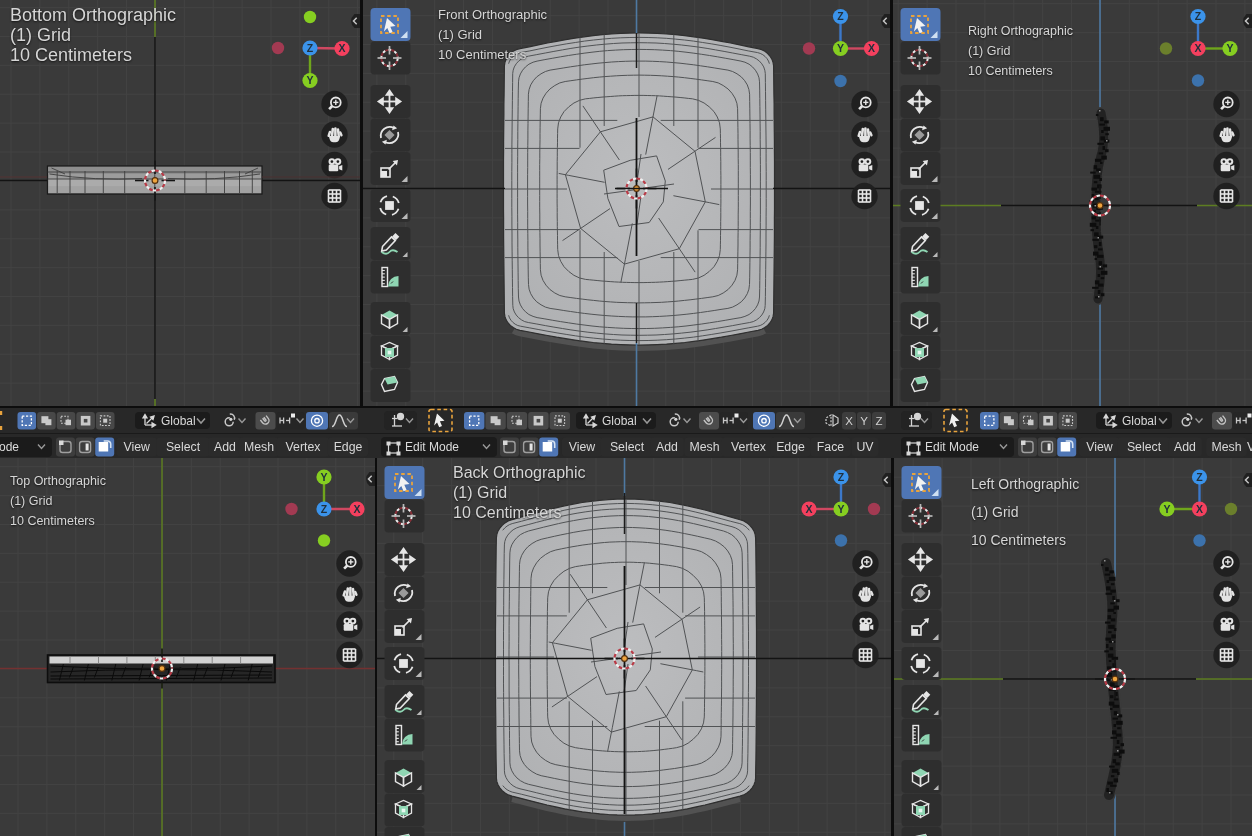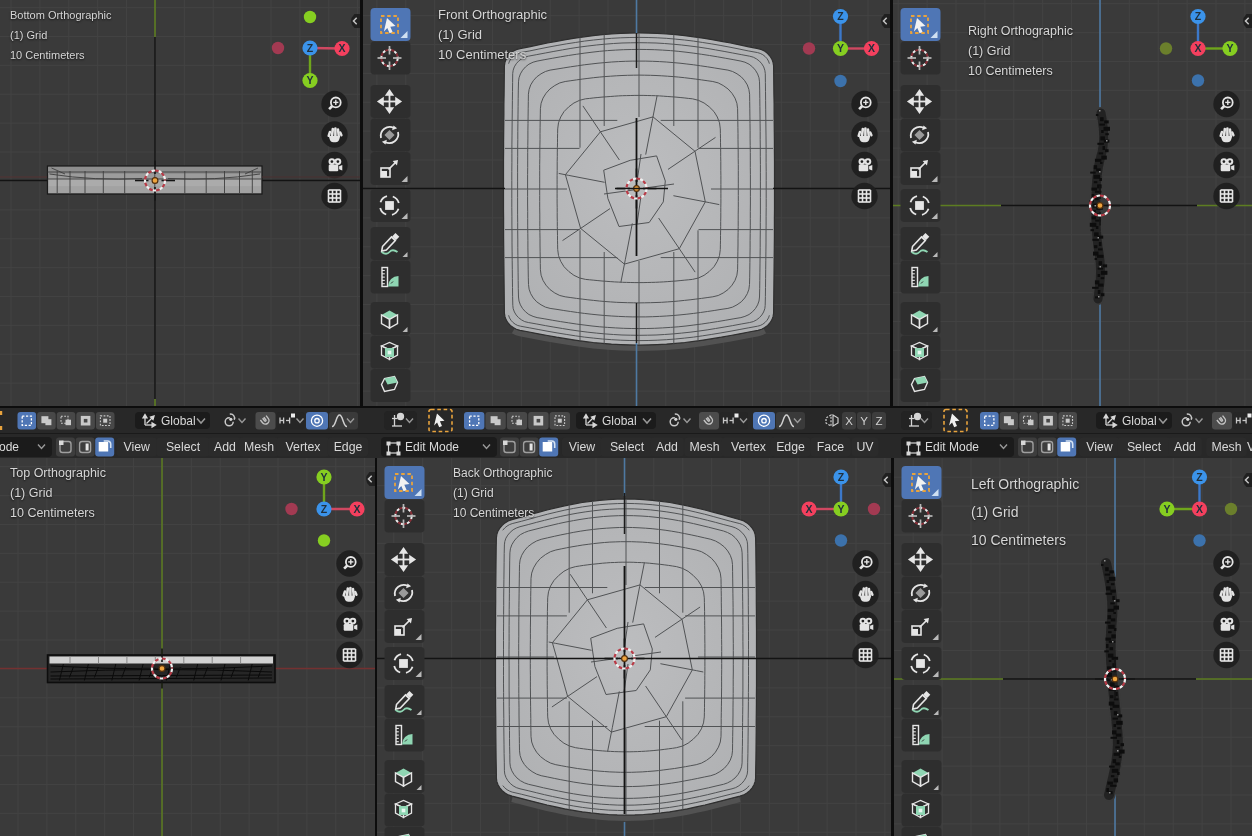--- a/index.html
+++ b/index.html
@@ -78,21 +78,21 @@
           <line x1="328.5" y1="198" x2="340.5" y2="198"></line>
           <line x1="336.5" y1="190" x2="336.5" y2="202"></line>
           <line x1="328.5" y1="202" x2="340.5" y2="202"></line>
           <line x1="340.5" y1="190" x2="340.5" y2="202"></line>
         </g>
         <path d="M 354.5 14 h 6 v 14 h -6 q -7 -7 0 -14 z" fill="#202020"></path>
         <path d="M 356.7 17.8 l -3.2 3.2 l 3.2 3.2" stroke="#c5c5c5" stroke-width="1.5" fill="none"></path>
         <line x1="0" y1="177" x2="47" y2="177" stroke="#553333" stroke-width="1"></line>
         <line x1="262" y1="177" x2="360" y2="177" stroke="#4a3030" stroke-width="1"></line>
       </svg>
-      <div style="position:absolute;left:10px;top:5px;color:#d6d6d6;font-size:11px;line-height:20px;text-shadow:0 1px 2px rgba(0,0,0,0.7);white-space:nowrap">Bottom Orthographic<br>(1) Grid<br>10 Centimeters</div>
+      <div style="position:absolute;left:10px;top:5px;color:#d6d6d6;font-size:18px;line-height:20px;text-shadow:0 1px 2px rgba(0,0,0,0.7);white-space:nowrap">Bottom Orthographic<br>(1) Grid<br>10 Centimeters</div>
     </div>
     <div style="position:absolute;left:363px;top:0px;width:527px;height:406px;background-color:#3a3a3a;background-image:linear-gradient(#424242 1px, transparent 1px),linear-gradient(90deg,#424242 1px, transparent 1px);background-size:28.9px 28.9px;background-position:13.4px 15.1px;overflow:hidden;">
       <svg width="527" height="406" style="position:absolute;left:0;top:0">
         <path d="M 150.2 330.8 L 153.3 332.5 L 157.0 333.5 L 166.2 335.2 L 175.3 337.0 L 184.5 338.7 L 193.6 340.4 L 202.8 341.9 L 211.9 343.3 L 221.1 344.6 L 230.2 345.7 L 239.4 346.6 L 248.5 347.3 L 257.7 347.8 L 266.8 348.1 L 276.0 348.2 L 285.2 348.1 L 294.3 347.8 L 303.5 347.3 L 312.6 346.6 L 321.8 345.7 L 330.9 344.6 L 340.1 343.3 L 349.2 341.9 L 358.4 340.4 L 367.5 338.7 L 376.7 337.0 L 385.8 335.2 L 395.0 333.5 L 398.7 332.5 L 401.8 330.8 " fill="none" stroke="#525252" stroke-width="5.5"></path>
         <defs>
           <clipPath id="cpf">
             <path d="M 141.4 66.0 L 141.9 62.6 L 143.0 59.4 L 144.9 56.3 L 147.3 53.6 L 150.1 51.3 L 153.3 49.6 L 157.0 48.6 L 166.2 46.8 L 175.3 44.9 L 184.5 43.0 L 193.6 41.3 L 202.8 39.7 L 211.9 38.2 L 221.1 36.8 L 230.2 35.7 L 239.4 34.7 L 248.5 34.0 L 257.7 33.4 L 266.8 33.1 L 276.0 33.0 L 285.2 33.1 L 294.3 33.4 L 303.5 34.0 L 312.6 34.7 L 321.8 35.7 L 330.9 36.8 L 340.1 38.2 L 349.2 39.7 L 358.4 41.3 L 367.5 43.0 L 376.7 44.9 L 385.8 46.8 L 395.0 48.6 L 398.7 49.6 L 401.9 51.3 L 404.7 53.6 L 407.1 56.3 L 409.0 59.4 L 410.1 62.6 L 410.6 66.0 L 410.7 75.5 L 410.8 85.0 L 410.9 94.5 L 411.1 104.0 L 411.1 113.5 L 411.2 123.0 L 411.3 132.5 L 411.4 142.0 L 411.4 151.5 L 411.5 161.0 L 411.5 170.5 L 411.5 180.0 L 411.5 189.5 L 411.5 199.0 L 411.5 208.5 L 411.4 218.0 L 411.4 227.5 L 411.4 237.0 L 411.3 246.5 L 411.2 256.0 L 411.1 265.5 L 411.0 275.0 L 410.9 284.5 L 410.8 294.0 L 410.7 303.5 L 410.6 313.0 L 410.1 316.4 L 409.0 319.6 L 407.1 322.7 L 404.7 325.4 L 401.8 327.6 L 398.7 329.3 L 395.0 330.3 L 385.8 332.0 L 376.7 333.8 L 367.5 335.5 L 358.4 337.2 L 349.2 338.7 L 340.1 340.1 L 330.9 341.4 L 321.8 342.5 L 312.6 343.4 L 303.5 344.1 L 294.3 344.6 L 285.2 344.9 L 276.0 345.0 L 266.8 344.9 L 257.7 344.6 L 248.5 344.1 L 239.4 343.4 L 230.2 342.5 L 221.1 341.4 L 211.9 340.1 L 202.8 338.7 L 193.6 337.2 L 184.5 335.5 L 175.3 333.8 L 166.2 332.0 L 157.0 330.3 L 153.3 329.3 L 150.2 327.6 L 147.3 325.4 L 144.9 322.7 L 143.0 319.6 L 141.9 316.4 L 141.4 313.0 L 141.3 303.5 L 141.2 294.0 L 141.1 284.5 L 141.0 275.0 L 140.9 265.5 L 140.8 256.0 L 140.7 246.5 L 140.6 237.0 L 140.6 227.5 L 140.6 218.0 L 140.5 208.5 L 140.5 199.0 L 140.5 189.5 L 140.5 180.0 L 140.5 170.5 L 140.5 161.0 L 140.6 151.5 L 140.6 142.0 L 140.7 132.5 L 140.8 123.0 L 140.9 113.5 L 140.9 104.0 L 141.1 94.5 L 141.2 85.0 L 141.3 75.5 Z"></path>
           </clipPath>
           <radialGradient id="grf" cx="0.5" cy="0.47" r="0.8">
             <stop offset="0" stop-color="#bcbdbf"></stop>
@@ -578,21 +578,21 @@
           <line x1="343.5" y1="195" x2="355.5" y2="195"></line>
           <line x1="347.5" y1="191" x2="347.5" y2="203"></line>
           <line x1="343.5" y1="199" x2="355.5" y2="199"></line>
           <line x1="351.5" y1="191" x2="351.5" y2="203"></line>
           <line x1="343.5" y1="203" x2="355.5" y2="203"></line>
           <line x1="355.5" y1="191" x2="355.5" y2="203"></line>
         </g>
         <path d="M 369.5 14 h 6 v 14 h -6 q -7 -7 0 -14 z" fill="#202020"></path>
         <path d="M 371.7 17.8 l -3.2 3.2 l 3.2 3.2" stroke="#c5c5c5" stroke-width="1.5" fill="none"></path>
       </svg>
-      <div style="position:absolute;left:10px;top:5px;color:#d6d6d6;font-size:12.5px;line-height:20px;text-shadow:0 1px 2px rgba(0,0,0,0.7);white-space:nowrap">Top Orthographic<br>(1) Grid<br>10 Centimeters</div>
+      <div style="position:absolute;left:10px;top:13px;color:#d6d6d6;font-size:12.5px;line-height:20px;text-shadow:0 1px 2px rgba(0,0,0,0.7);white-space:nowrap">Top Orthographic<br>(1) Grid<br>10 Centimeters</div>
     </div>
     <div style="position:absolute;left:377px;top:458px;width:514px;height:378px;background-color:#3a3a3a;background-image:linear-gradient(#424242 1px, transparent 1px),linear-gradient(90deg,#424242 1px, transparent 1px);background-size:28.9px 28.9px;background-position:16.3px 27.1px;overflow:hidden;">
       <svg width="514" height="378" style="position:absolute;left:0;top:0">
         <path d="M 135.0 341.3 L 143.8 343.5 L 152.5 345.8 L 161.3 348.0 L 170.1 350.2 L 178.8 352.1 L 187.6 354.0 L 196.4 355.6 L 205.2 357.0 L 213.9 358.1 L 222.7 359.0 L 231.5 359.7 L 240.2 360.1 L 249.0 360.2 L 257.8 360.1 L 266.5 359.7 L 275.3 359.0 L 284.1 358.1 L 292.8 357.0 L 301.6 355.6 L 310.4 354.0 L 319.2 352.1 L 327.9 350.2 L 336.7 348.0 L 345.5 345.8 L 354.2 343.5 L 363.0 341.3 " fill="none" stroke="#525252" stroke-width="5.5"></path>
         <defs>
           <clipPath id="cpb">
             <path d="M 119.4 80.0 L 119.8 76.6 L 120.9 73.3 L 122.8 70.2 L 125.2 67.3 L 128.0 64.9 L 131.2 62.9 L 135.0 61.7 L 143.8 59.2 L 152.5 56.7 L 161.3 54.3 L 170.1 52.0 L 178.8 49.8 L 187.6 47.8 L 196.4 46.1 L 205.2 44.5 L 213.9 43.3 L 222.7 42.3 L 231.5 41.6 L 240.2 41.1 L 249.0 41.0 L 257.8 41.1 L 266.5 41.6 L 275.3 42.3 L 284.1 43.3 L 292.8 44.5 L 301.6 46.1 L 310.4 47.8 L 319.2 49.8 L 327.9 52.0 L 336.7 54.3 L 345.5 56.7 L 354.2 59.2 L 363.0 61.7 L 366.8 62.9 L 370.0 64.9 L 372.8 67.3 L 375.2 70.2 L 377.1 73.3 L 378.2 76.6 L 378.6 80.0 L 378.8 89.2 L 378.9 98.5 L 379.0 107.7 L 379.1 116.9 L 379.2 126.2 L 379.3 135.4 L 379.3 144.6 L 379.4 153.8 L 379.4 163.1 L 379.5 172.3 L 379.5 181.5 L 379.5 190.8 L 379.5 200.0 L 379.5 209.2 L 379.5 218.5 L 379.5 227.7 L 379.4 236.9 L 379.4 246.2 L 379.3 255.4 L 379.2 264.6 L 379.2 273.8 L 379.1 283.1 L 379.0 292.3 L 378.9 301.5 L 378.7 310.8 L 378.6 320.0 L 378.2 323.4 L 377.0 326.7 L 375.2 329.8 L 372.8 332.6 L 369.9 335.0 L 366.7 336.9 L 363.0 338.1 L 354.2 340.3 L 345.5 342.6 L 336.7 344.8 L 327.9 347.0 L 319.2 348.9 L 310.4 350.8 L 301.6 352.4 L 292.8 353.8 L 284.1 354.9 L 275.3 355.8 L 266.5 356.5 L 257.8 356.9 L 249.0 357.0 L 240.2 356.9 L 231.5 356.5 L 222.7 355.8 L 213.9 354.9 L 205.2 353.8 L 196.4 352.4 L 187.6 350.8 L 178.8 348.9 L 170.1 347.0 L 161.3 344.8 L 152.5 342.6 L 143.8 340.3 L 135.0 338.1 L 131.3 336.9 L 128.1 335.0 L 125.2 332.6 L 122.8 329.8 L 121.0 326.7 L 119.8 323.4 L 119.4 320.0 L 119.3 310.8 L 119.1 301.5 L 119.0 292.3 L 118.9 283.1 L 118.8 273.8 L 118.8 264.6 L 118.7 255.4 L 118.6 246.2 L 118.6 236.9 L 118.5 227.7 L 118.5 218.5 L 118.5 209.2 L 118.5 200.0 L 118.5 190.8 L 118.5 181.5 L 118.5 172.3 L 118.6 163.1 L 118.6 153.8 L 118.7 144.6 L 118.7 135.4 L 118.8 126.2 L 118.9 116.9 L 119.0 107.7 L 119.1 98.5 L 119.2 89.2 Z"></path>
           </clipPath>
           <radialGradient id="grb" cx="0.5" cy="0.47" r="0.8">
             <stop offset="0" stop-color="#bcbdbf"></stop>
@@ -775,21 +775,21 @@
         <rect x="7.5" y="335.5" width="40" height="33" rx="4" fill="#2e2e2e"></rect>
         <path d="M 18.5 346.0 l 8 -3.5 l 8 3.5 l -8 3.5 z" fill="none" stroke="#e6e6e6" stroke-width="1.3"></path>
         <path d="M 18.5 346.0 v 9 l 8 4.5 v -9.5 z" fill="none" stroke="#e6e6e6" stroke-width="1.3"></path>
         <path d="M 34.5 346.0 v 9 l -8 4.5 v -9.5 z" fill="none" stroke="#e6e6e6" stroke-width="1.3"></path>
         <rect x="22.0" y="348.0" width="9" height="9" fill="#8fd6b3"></rect>
         <rect x="24.7" y="350.7" width="3.6" height="3.6" fill="#e9f7f0"></rect>
         <rect x="7.5" y="369" width="40" height="33" rx="4" fill="#2e2e2e"></rect>
         <path d="M 18.5 384.5 l 3 -6 l 10 -2 l 3 6 l -3 7 l -10 2 z" fill="none" stroke="#e6e6e6" stroke-width="1.4"></path>
         <path d="M 21.5 378.5 l 10 -2 l 3 6 l -10 2 z" fill="#8fd6b3"></path>
       </svg>
-      <div style="position:absolute;left:76px;top:5px;color:#d6d6d6;font-size:12px;line-height:20px;text-shadow:0 1px 2px rgba(0,0,0,0.7);white-space:nowrap">Back Orthographic<br>(1) Grid<br>10 Centimeters</div>
+      <div style="position:absolute;left:76px;top:5px;color:#d6d6d6;font-size:16px;line-height:20px;text-shadow:0 1px 2px rgba(0,0,0,0.7);white-space:nowrap">Back Orthographic<br>(1) Grid<br>10 Centimeters</div>
     </div>
     <div style="position:absolute;left:894px;top:458px;width:358px;height:378px;background-color:#3a3a3a;background-image:linear-gradient(#424242 1px, transparent 1px),linear-gradient(90deg,#424242 1px, transparent 1px);background-size:28.9px 28.9px;background-position:18.7px 18.7px;overflow:hidden;">
       <svg width="358" height="378" style="position:absolute;left:0;top:0">
         <line x1="221" y1="0" x2="221" y2="378" stroke="#4e79a2" stroke-width="1.6"></line>
         <line x1="0" y1="221" x2="109" y2="221" stroke="#5d7d21" stroke-width="1.6"></line>
         <line x1="109" y1="221" x2="302" y2="221" stroke="#131313" stroke-width="1.4"></line>
         <line x1="302" y1="221" x2="358" y2="221" stroke="#5d7d21" stroke-width="1.6"></line>
         <path d="M 212 105 Q 220 140 218.0 161.0 Q 216 182 217.0 201.5 Q 218 221 220.0 239.0 Q 222 257 223.5 275.5 Q 225 294 220.0 315.5 L 215 337" fill="none" stroke="#3a3a3a" stroke-width="13" stroke-linecap="round"></path>
         <path d="M 212 105 Q 220 140 218.0 161.0 Q 216 182 217.0 201.5 Q 218 221 220.0 239.0 Q 222 257 223.5 275.5 Q 225 294 220.0 315.5 L 215 337" fill="none" stroke="#222222" stroke-width="10" stroke-linecap="round" stroke-dasharray="6 2"></path>
         <g fill="#0d0d0d">

